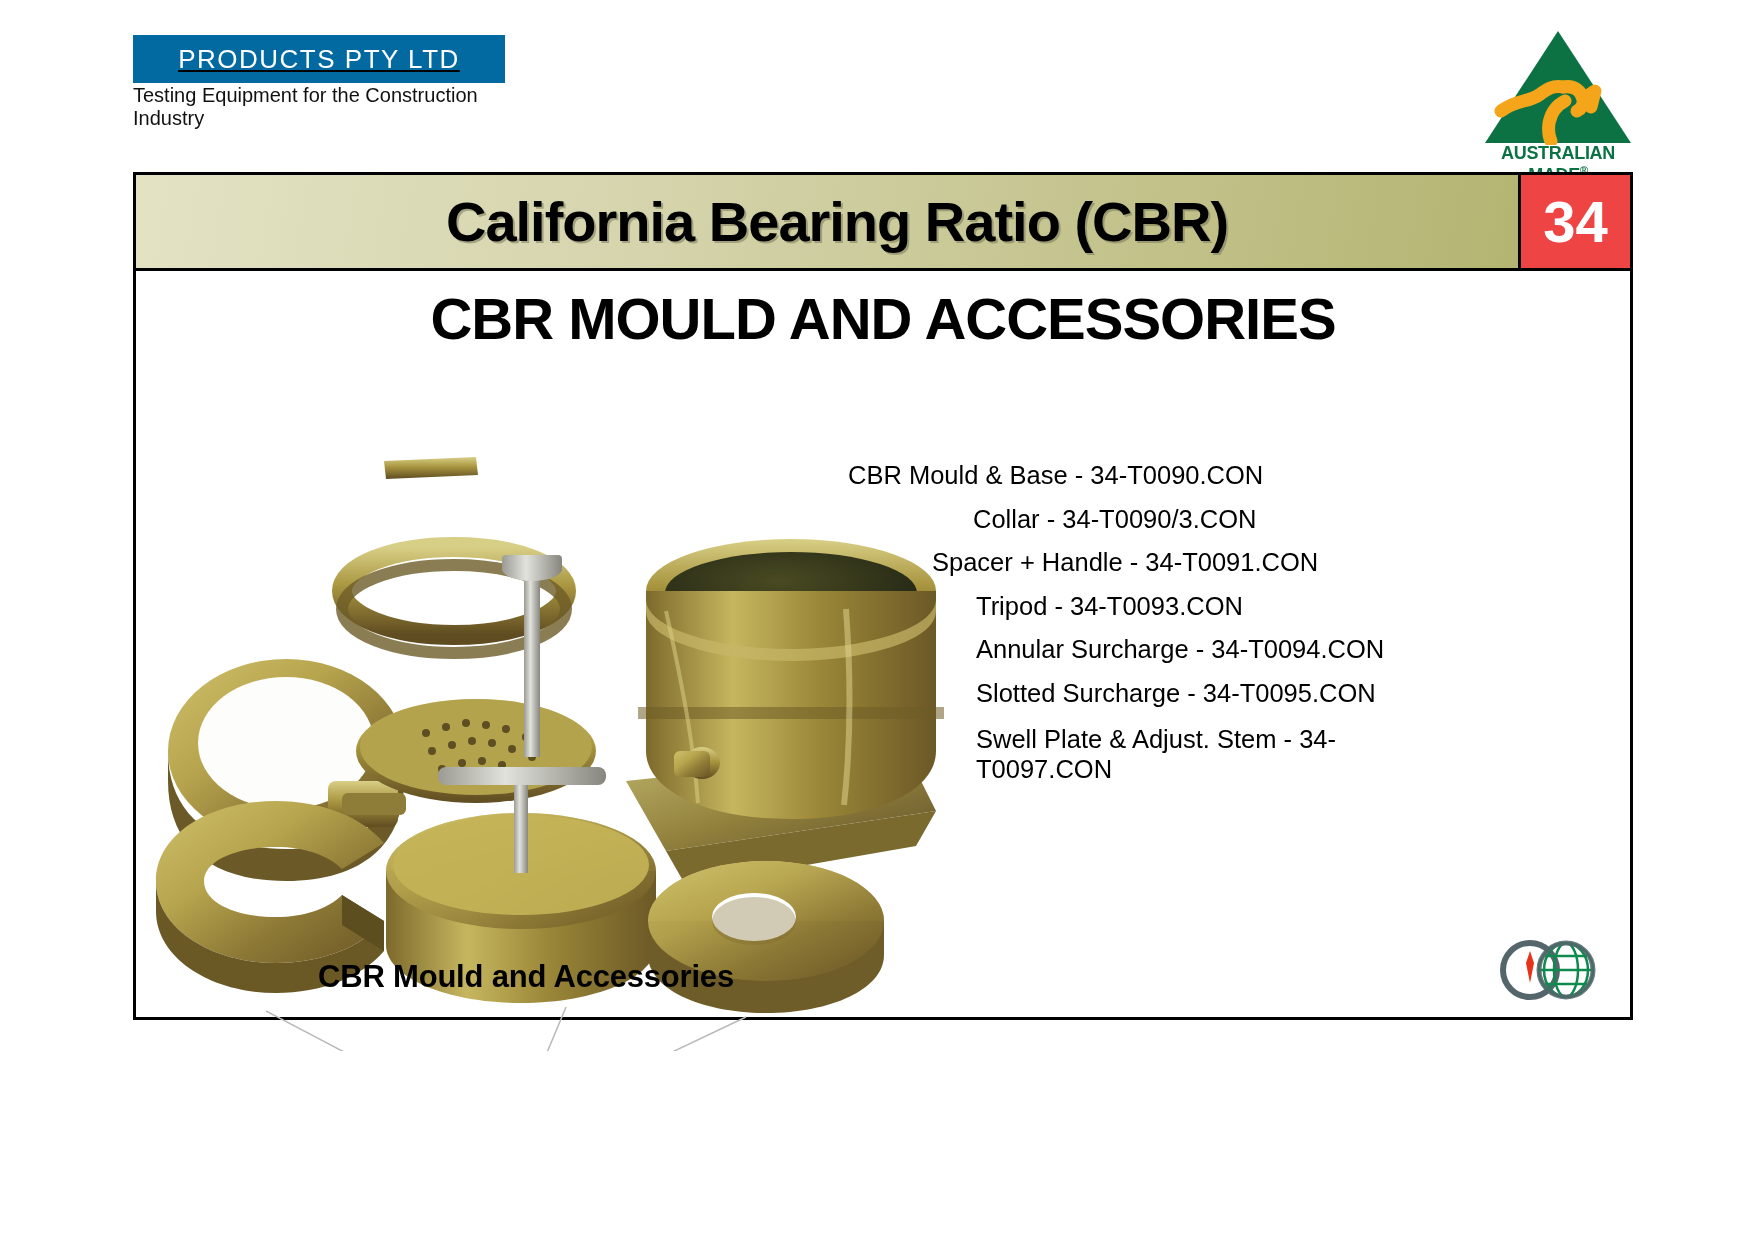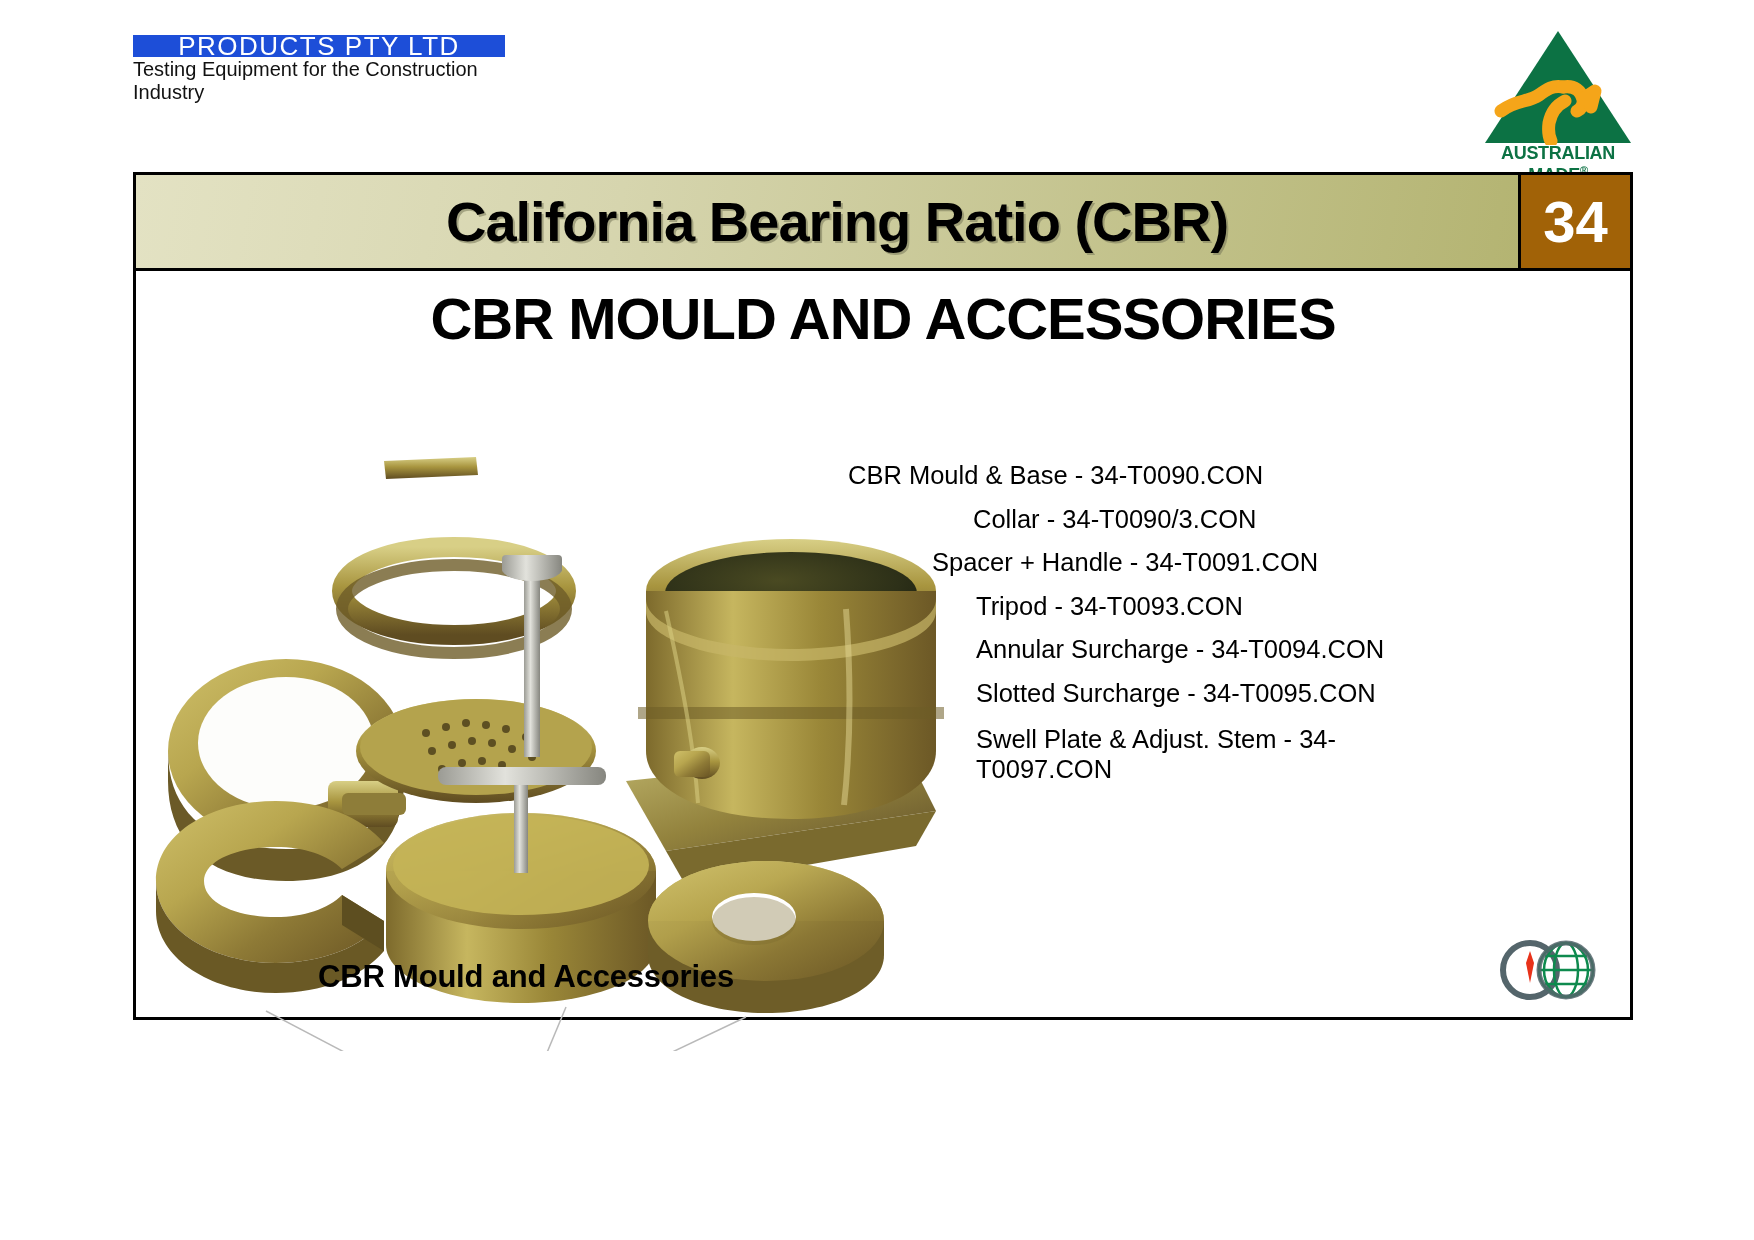--- a/index.html
+++ b/index.html
@@ -14,22 +14,22 @@
   .wm-seg{display:block;}
   .wm-gauge{position:relative;display:inline-block;width:66px;height:66px;
      border:7px solid #111;border-radius:50%;margin:0 1px;vertical-align:middle;box-sizing:border-box;}
   .wm-gauge .needle{position:absolute;left:50%;top:9px;width:0;height:0;
      border-left:5px solid transparent;border-right:5px solid transparent;
      border-top:30px solid #e8321a;transform:translateX(-50%);}
   .wm-globe{position:relative;display:inline-block;width:66px;height:66px;
      border:7px solid #111;border-radius:50%;margin:0 1px;vertical-align:middle;
      box-sizing:border-box;overflow:hidden;}
   .wm-globe svg{position:absolute;left:-1px;top:-1px;}
-  #brand-bar{margin-top:2px;background:#1d4ed8;height:22px;display:flex;
-     align-items:center;justify-content:center;}
+  #brand-bar{margin-top:2px;background:#0369a1;height:48px;display:flex;
+     align-items:center;justify-content:center;text-decoration:underline;}
   #brand-bar span{color:#ffffff;font-size:26px;letter-spacing:1.5px;font-weight:400;}
   #brand-tagline{font-size:20px;color:#111;margin-top:1px;letter-spacing:0px;}
 
   
   #aus-made{position:absolute;left:1483px;top:27px;width:150px;height:145px;}
   #aus-tri{position:relative;width:150px;height:118px;}
   #aus-tri svg{display:block;}
   #aus-made-label{text-align:center;font-size:18px;font-weight:bold;color:#0c7244;
      letter-spacing:-0.3px;margin-top:-2px;}
   #aus-made-label sup{font-size:11px;}
@@ -37,21 +37,21 @@
   
   #slide{position:absolute;left:133px;top:172px;width:1500px;
      height:848px;border:3px solid #000;box-sizing:border-box;background:#fff;}
 
   #titlebar{display:flex;height:96px;border-bottom:3px solid #000;box-sizing:border-box;}
   #titlebar-main{flex:1 1 auto;position:relative;
      background:linear-gradient(100deg,#e3e2c3 0%,#d6d5ae 35%,#b4b472 100%);
      display:flex;align-items:center;justify-content:center;padding-left:20px;}
   #slide-title{font-size:56px;font-weight:bold;letter-spacing:-1px;
      text-shadow:2px 2px 0 rgba(120,120,90,.55);white-space:nowrap;}
-  #titlebar-num{flex:0 0 112px;background:#a16207;border-left:3px solid #000;
+  #titlebar-num{flex:0 0 112px;background:#ef4444;border-left:3px solid #000;
      display:flex;align-items:center;justify-content:center;box-sizing:border-box;}
   #slide-number{font-size:58px;font-weight:bold;color:#ffffff;letter-spacing:0px;}
 
   #slide-body{position:relative;height:749px;border-radius:25px;}
   #heading{text-align:center;font-size:58px;font-weight:bold;letter-spacing:-1px;
      padding-top:14px;white-space:nowrap;}
 
   
   #parts-list{position:absolute;left:712px;top:192px;width:580px;}
   .part-row{font-size:25.5px;line-height:1.0;margin-bottom:18px;white-space:nowrap;}

